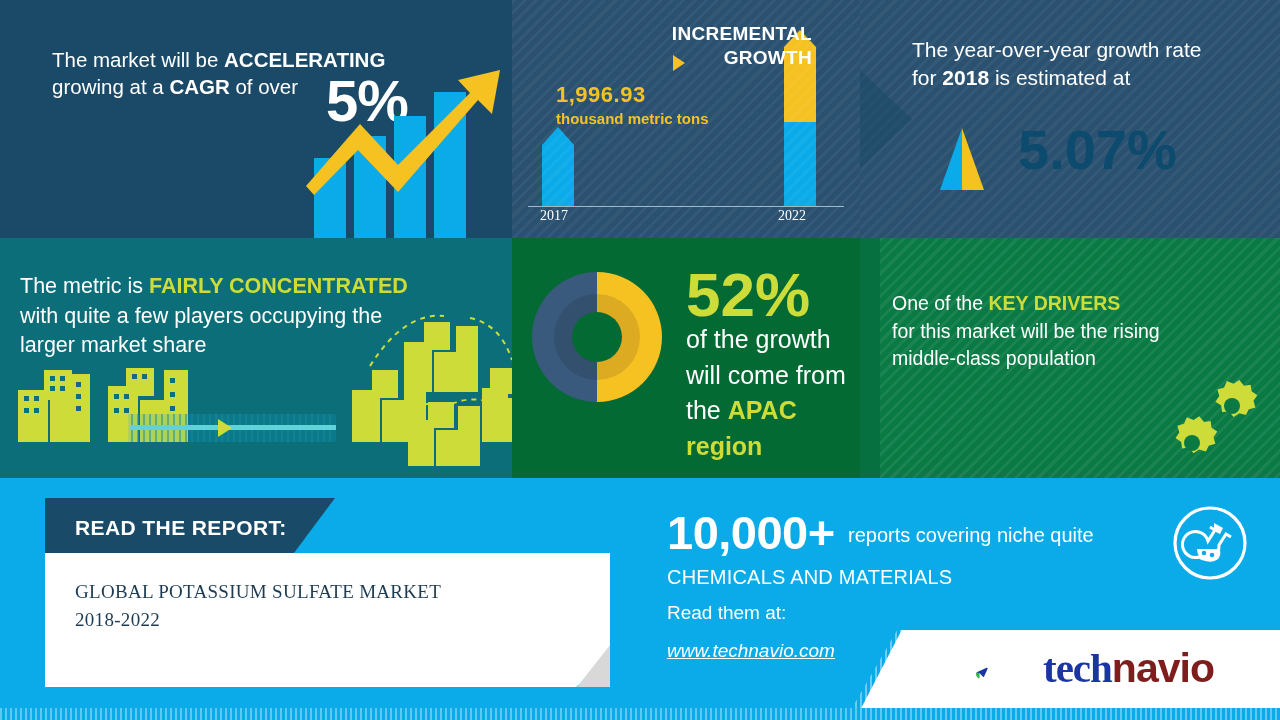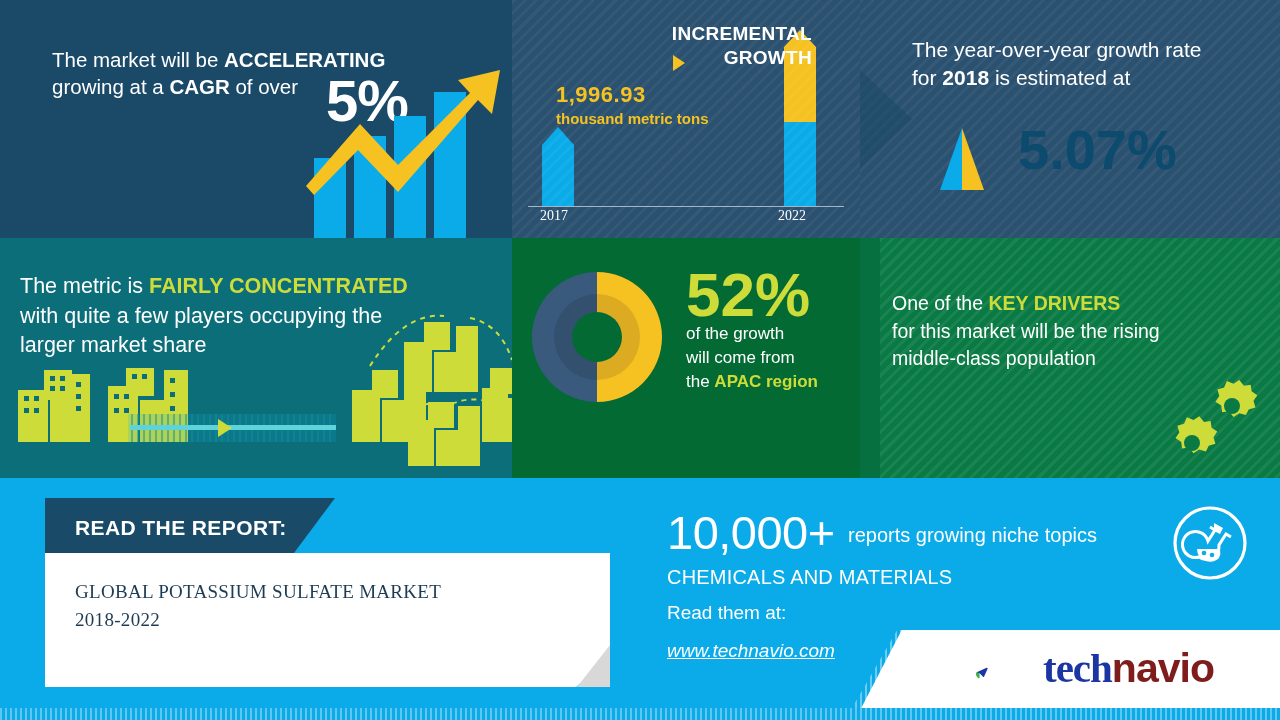--- a/index.html
+++ b/index.html
@@ -51,21 +51,21 @@
   
   #p-ml{left:0;top:238px;width:512px;height:240px;background:#0c6e78;}
   #p-mm{left:512px;top:238px;width:348px;height:240px;background:#046a34;}
   #p-mr{left:860px;top:238px;width:420px;height:240px;background:#067040;}
   #mr-inner{position:absolute;left:20px;top:0;width:400px;height:240px;background:#0a7a45;}
 
   #ml-text{left:20px;top:34px;width:470px;font-size:21.5px;line-height:1.38;}
   .hl-lime{color:#cddc39;font-weight:bold;}
 
   #mm-pct{position:absolute;left:686px;top:264px;font-size:62px;font-weight:bold;color:#cddc39;line-height:1;}
-  #mm-text{left:686px;top:322px;width:180px;font-size:17px;line-height:1.42;}
+  #mm-text{left:686px;top:322px;width:180px;font-size:25px;line-height:1.42;}
   #donut{position:absolute;left:528px;top:268px;width:138px;height:138px;}
 
   #mr-text{left:892px;top:290px;width:330px;font-size:19.5px;line-height:1.42;}
   #gears{position:absolute;left:1170px;top:380px;width:92px;height:78px;}
 
   
   #p-bot{left:0;top:478px;width:1280px;height:242px;background:#0aabe8;}
   #bot-stripe{position:absolute;left:0;top:708px;width:1280px;height:12px;background:#0aabe8;}
   #bot-stripe::after{content:"";position:absolute;inset:0;
     background:repeating-linear-gradient(90deg, rgba(255,255,255,.35) 0 2px, rgba(255,255,255,0) 2px 5px);}
@@ -74,21 +74,21 @@
      clip-path:polygon(0 0,100% 0,82% 100%,0 100%);}
   #tag-label{position:absolute;left:75px;top:516px;color:#fff;font-size:21px;font-weight:bold;letter-spacing:.4px;}
 
   #card{position:absolute;left:45px;top:553px;width:565px;height:134px;background:#ffffff;
      clip-path:polygon(0 0,100% 0,100% 78%,94% 100%,0 100%);}
   #card-fold{position:absolute;left:577px;top:645px;width:33px;height:42px;background:#d8d8d8;
      clip-path:polygon(100% 0,100% 100%,0 100%);}
   #card-title{position:absolute;left:75px;top:578px;width:470px;color:#1d3c54;
      font-family:"Liberation Serif",serif;font-size:19px;line-height:1.45;letter-spacing:.3px;}
 
-  #big-num{position:absolute;left:667px;top:509px;color:#fff;font-size:47px;font-weight:normal;line-height:1;letter-spacing:-.5px;}
+  #big-num{position:absolute;left:667px;top:509px;color:#fff;font-size:47px;font-weight:bold;line-height:1;letter-spacing:-.5px;}
   #big-sub{position:absolute;left:848px;top:524px;color:#fff;font-size:20px;}
   #cat{position:absolute;left:667px;top:566px;color:#fff;font-size:20px;letter-spacing:.2px;}
   #readat{position:absolute;left:667px;top:602px;color:#fff;font-size:19px;}
   #url{position:absolute;left:667px;top:640px;color:#fff;font-size:19px;font-style:italic;text-decoration:underline;}
 
   #flask{position:absolute;left:1170px;top:503px;width:80px;height:80px;}
 
   #wedge{position:absolute;left:855px;top:630px;width:425px;height:90px;background:#ffffff;
      clip-path:polygon(11% 0,100% 0,100% 100%,0 100%);}
   #wedge-stripe{position:absolute;left:845px;top:630px;width:90px;height:90px;
@@ -302,21 +302,21 @@
   <div id="tag-label">READ THE REPORT:</div>
 
   <div id="card"></div>
   <div id="card-fold"></div>
   <div id="card-title">
     <span>GLOBAL POTASSIUM SULFATE MARKET</span><br>
     <span>2018-2022</span>
   </div>
 
   <div id="big-num">10,000+</div>
-  <div id="big-sub">reports growing niche topics</div>
+  <div id="big-sub">reports covering niche quite</div>
   <div id="cat">CHEMICALS AND MATERIALS</div>
   <div id="readat">Read them at:</div>
   <a id="url" href="#">www.technavio.com</a>
 
   <svg id="flask" viewBox="0 0 80 80">
     <circle cx="40" cy="40" r="35" fill="none" stroke="#ffffff" stroke-width="3.2"></circle>
     <path d="M44 20 l9 5 -3 6 -6 -3 z" fill="#ffffff"></path>
     <path d="M40 24 l5 3 -7 11 a13 13 0 1 0 -9 16 a13 13 0 0 0 20 -12 l7 -11 5 3" fill="none" stroke="#ffffff" stroke-width="3"></path>
     <path d="M27 46 a13 13 0 0 0 22 9 a13 13 0 0 0 1 -9 z" fill="#ffffff"></path>
     <circle cx="34" cy="50" r="2.3" fill="#0aabe8"></circle>

